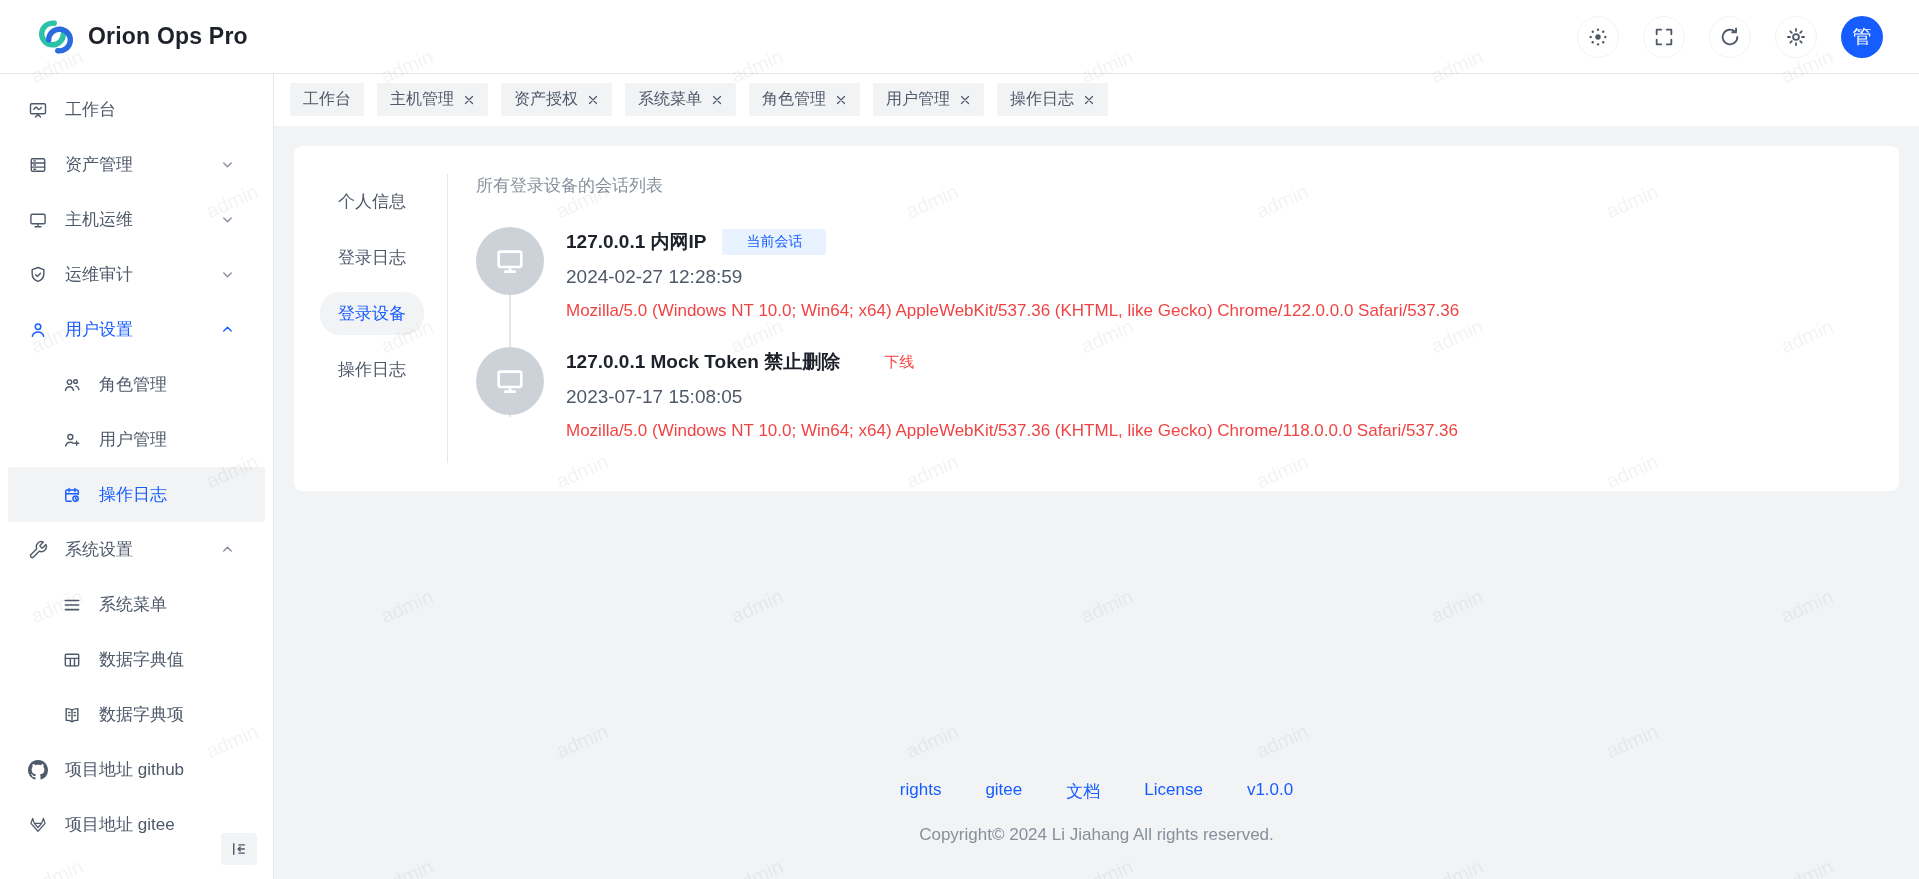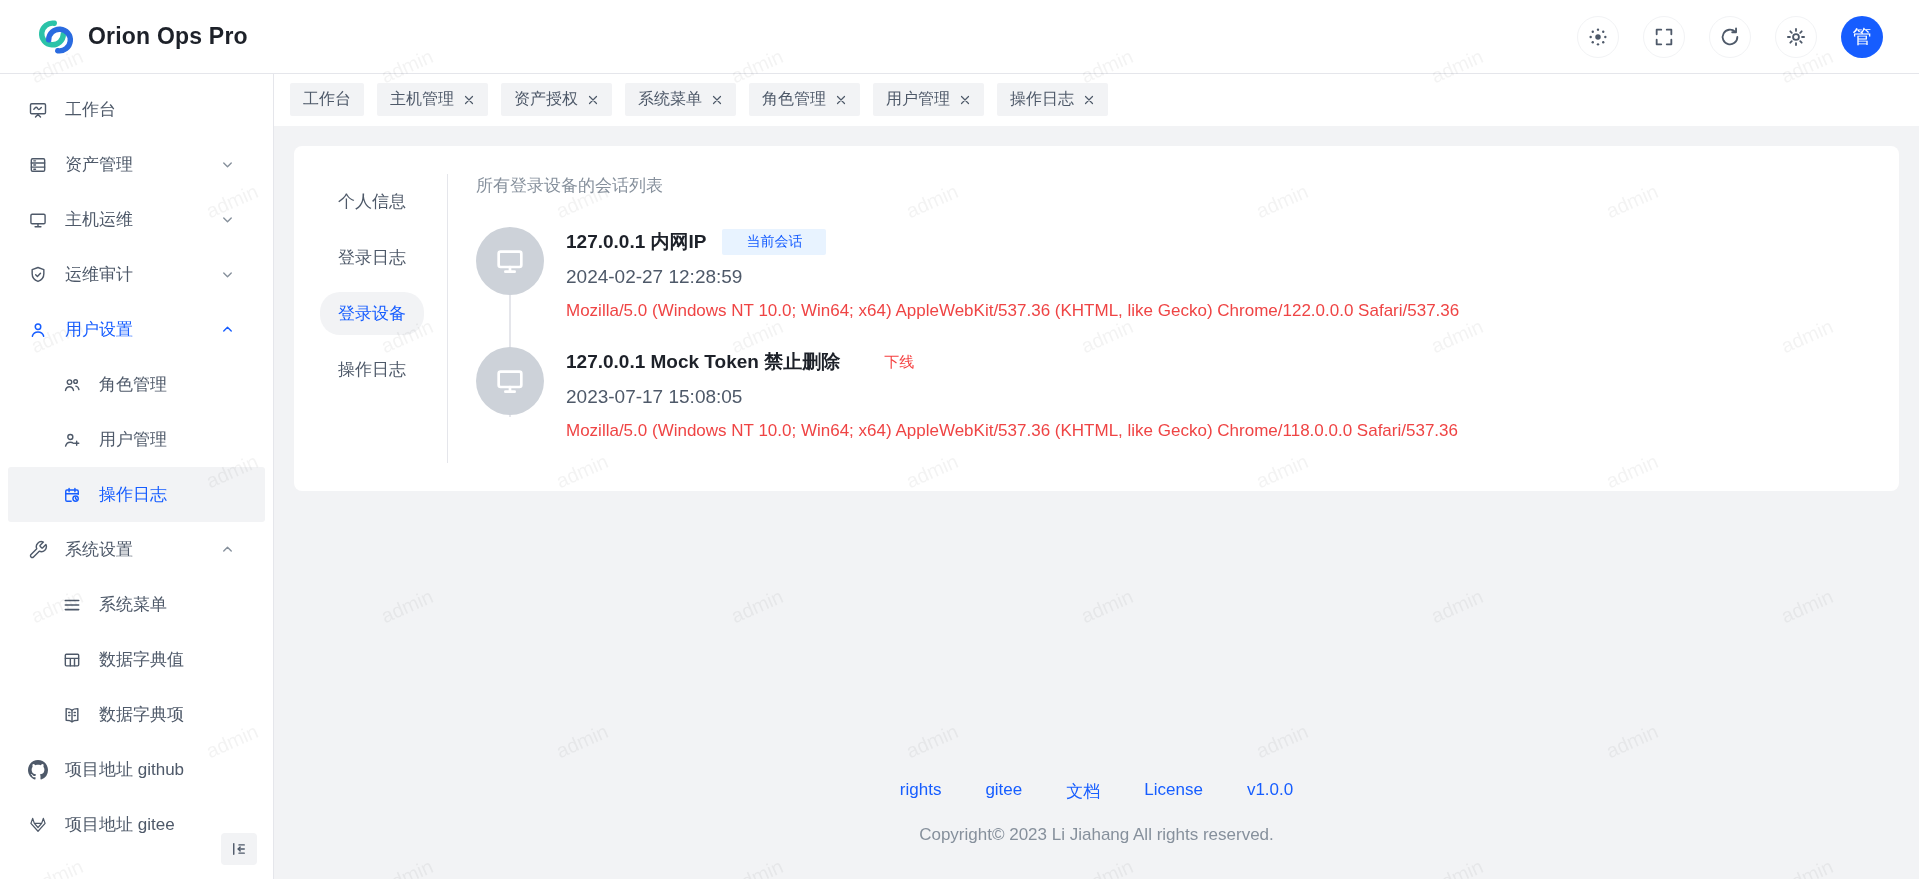--- a/index.html
+++ b/index.html
@@ -437,21 +437,21 @@
         </div>
 
         <div class="footer">
           <div class="footer-links">
             <a>rights</a>
             <a>gitee</a>
             <a>文档</a>
             <a>License</a>
             <a>v1.0.0</a>
           </div>
-          <div class="copyright">Copyright© 2023 Li Jiahang All rights reserved.</div>
+          <div class="copyright">Copyright© 2024 Li Jiahang All rights reserved.</div>
         </div>
       </div>
     </div>
   </div>
 
   <div class="watermark-layer" id="wm-layer">
       <span class="wm" style="left: 30px; top: 55px;">admin</span>
       <span class="wm" style="left: 380px; top: 55px;">admin</span>
       <span class="wm" style="left: 730px; top: 55px;">admin</span>
       <span class="wm" style="left: 1080px; top: 55px;">admin</span>

